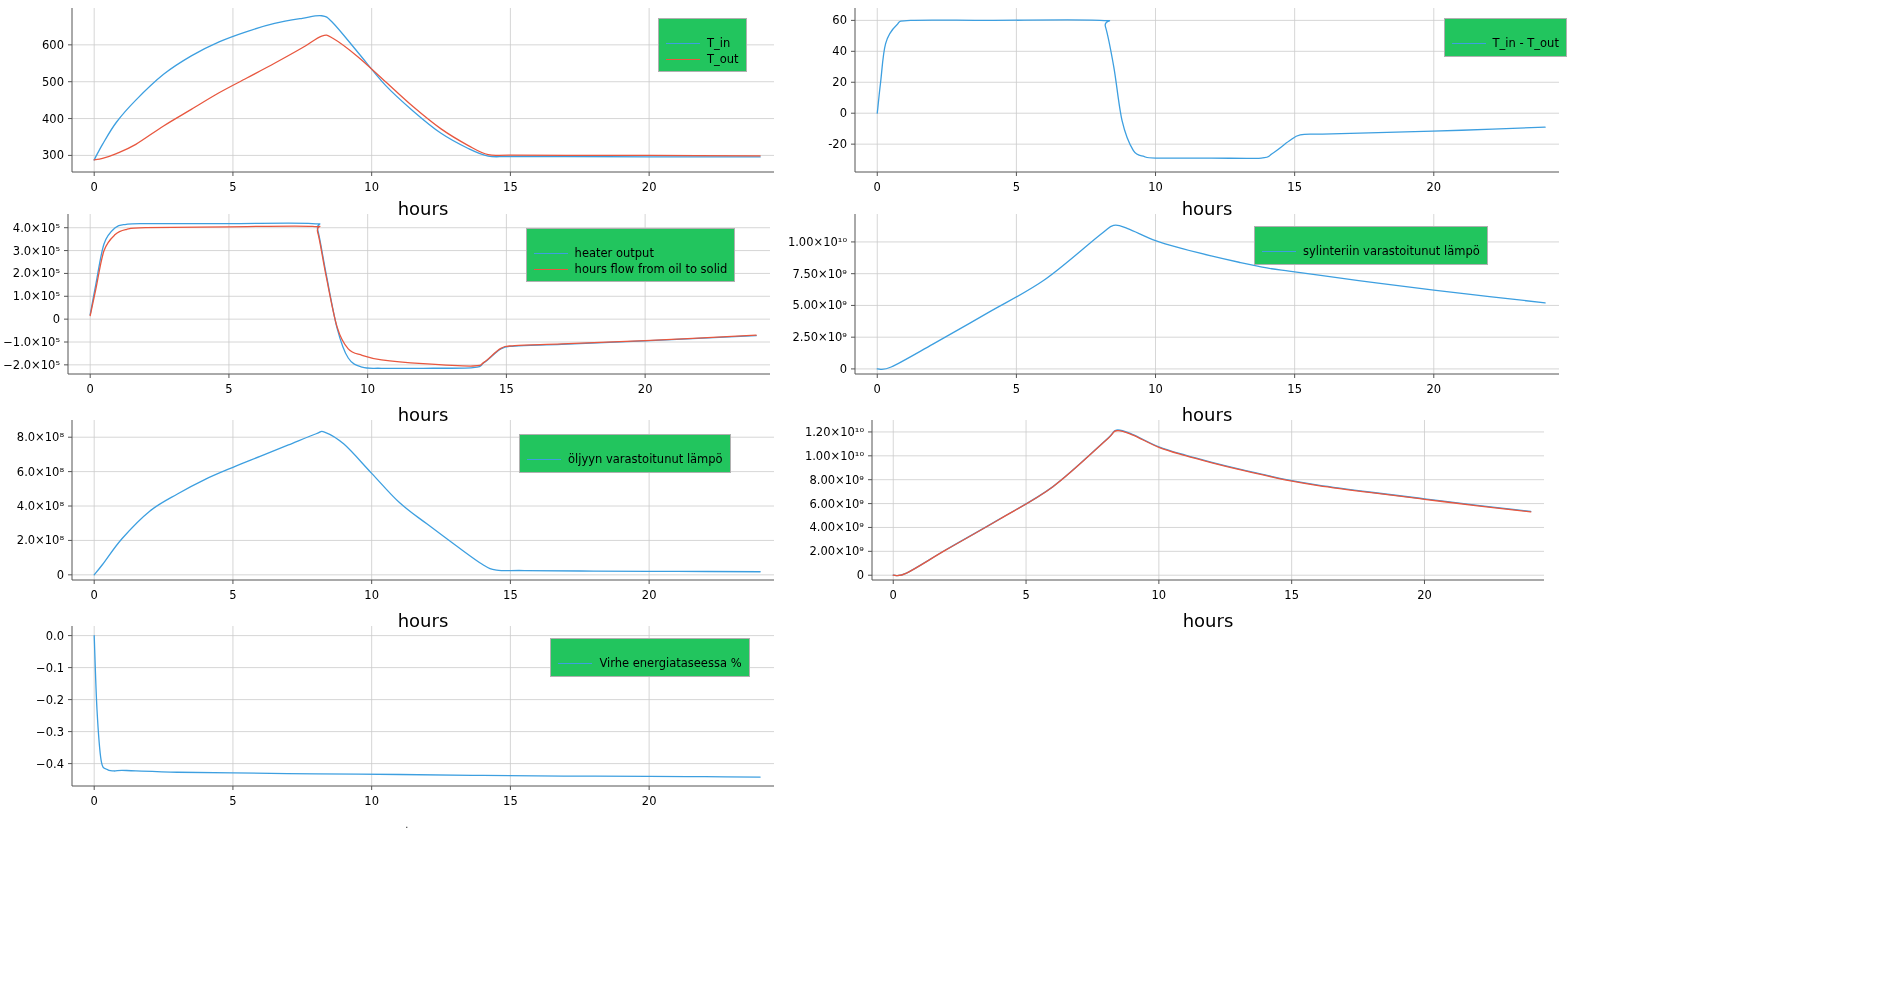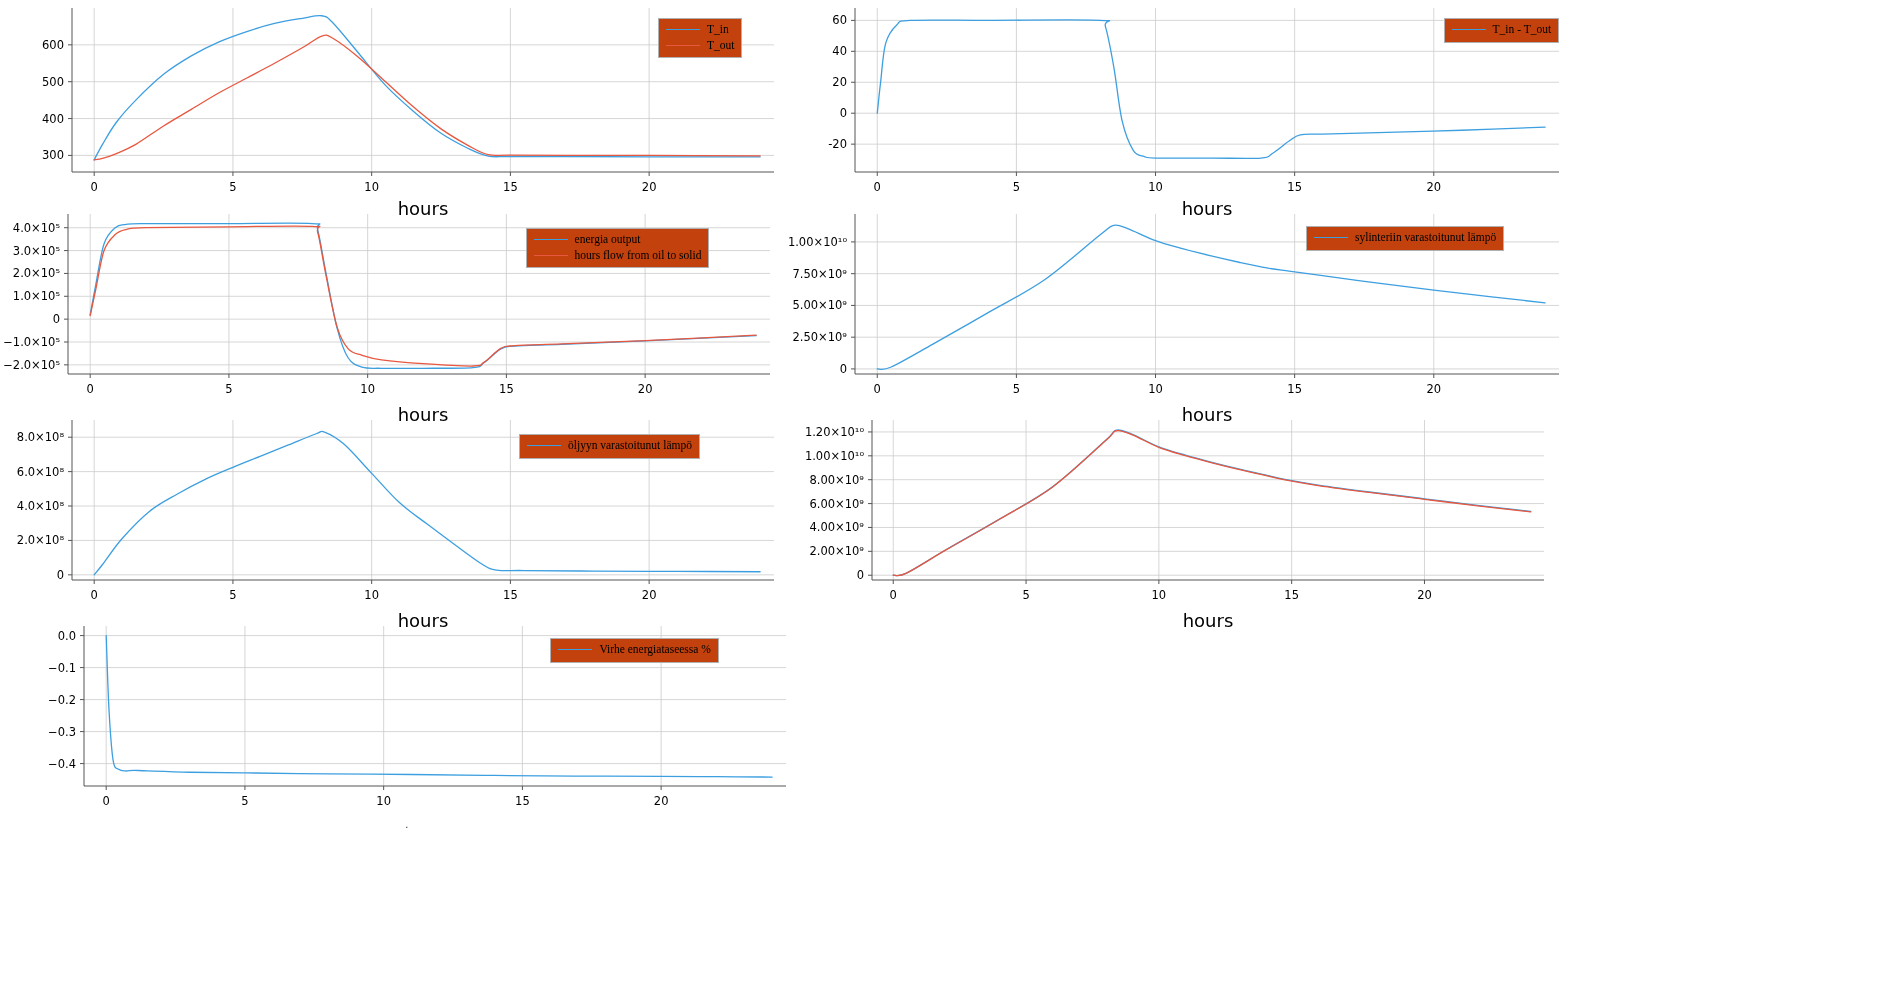--- a/index.html
+++ b/index.html
@@ -1,22 +1,22 @@
 <!DOCTYPE html>
 <html><head>
 <meta charset="utf-8">
 <style>
   html,body{margin:0;padding:0;background:#ffffff;}
   body{width:1900px;height:1000px;font-family:"DejaVu Sans",sans-serif;color:#000;overflow:hidden;}
   .grid-wrap{position:relative;width:1900px;height:1000px;}
   .panel{position:absolute;}
   svg{display:block;}
   .axis-label{position:absolute;font-size:18px;color:#000;text-align:center;}
-  .legend{position:absolute;border:1px solid #b0b0b0;background:#c2410c;padding:3px 7px 4px 7px;
-          font-size:11.5px;line-height:1.35;font-family:Liberation Serif, serif;}
+  .legend{position:absolute;border:1px solid #b0b0b0;background:#22c55e;padding:17px 7px 4px 7px;
+          font-size:11.5px;line-height:1.35;}
   .legend-row{display:flex;align-items:center;white-space:nowrap;}
   .legend-swatch{display:inline-block;width:34px;height:0;border-top:1.6px solid #000;margin-right:7px;}
   .legend-label{display:inline-block;}
   .tick-text{font-size:11.5px;fill:#000;font-family:"DejaVu Sans",sans-serif;}
   .dot{position:absolute;font-size:11px;color:#444;}
 </style>
 </head>
 <body>
 
 <div class="grid-wrap">
@@ -152,21 +152,21 @@
         <line x1="577.1383399209486" x2="577.1383399209486" y1="160" y2="164" stroke="#555555" stroke-width="1"></line>
         <text x="577.1383399209486" y="179" text-anchor="middle" class="tick-text">20</text>
         <path d="M 22.20 100.57 C 23.12 95.62, 25.43 82.67, 27.75 70.86 C 30.06 59.05, 32.83 39.24, 36.07 29.71 C 39.31 20.19, 43.47 16.95, 47.17 13.71 C 50.87 10.48, 53.18 10.97, 58.27 10.29 C 63.36 9.60, 60.58 9.71, 77.69 9.60 C 94.80 9.49, 133.19 9.60, 160.93 9.60 C 188.68 9.60, 229.38 8.53, 244.17 9.60 C 258.97 10.67, 247.41 7.70, 249.72 16.00 C 252.04 24.30, 254.81 43.05, 258.05 59.43 C 261.28 75.81, 265.45 100.19, 269.15 114.29 C 272.85 128.38, 276.08 137.52, 280.25 144.00 C 284.41 150.48, 288.57 151.43, 294.12 153.14 C 299.67 154.86, 303.37 154.10, 313.54 154.29 C 323.72 154.48, 339.90 154.40, 355.16 154.29 C 370.42 154.17, 394.93 154.55, 405.11 153.60 C 415.28 152.65, 411.58 151.70, 416.21 148.57 C 420.83 145.45, 427.77 137.60, 432.85 134.86 C 437.94 132.11, 436.55 132.88, 446.73 132.11 C 456.90 131.35, 472.16 131.16, 493.90 130.29 C 515.63 129.41, 544.77 128.30, 577.14 126.86 C 609.51 125.41, 669.63 122.48, 688.13 121.60" fill="none" stroke="#3d9fe0" stroke-width="1.3" stroke-linejoin="round" stroke-linecap="round"></path>
         <path d="M 22.20 101.71 C 23.12 97.33, 25.43 86.29, 27.75 75.43 C 30.06 64.57, 32.83 45.71, 36.07 36.57 C 39.31 27.43, 43.47 24.08, 47.17 20.57 C 50.87 17.07, 53.18 16.69, 58.27 15.54 C 63.36 14.40, 60.58 14.17, 77.69 13.71 C 94.80 13.26, 133.19 13.03, 160.93 12.80 C 188.68 12.57, 229.38 11.43, 244.17 12.34 C 258.97 13.26, 247.41 10.06, 249.72 18.29 C 252.04 26.51, 254.81 45.90, 258.05 61.71 C 261.28 77.52, 265.45 100.95, 269.15 113.14 C 272.85 125.33, 276.08 130.17, 280.25 134.86 C 284.41 139.54, 288.57 139.43, 294.12 141.26 C 299.67 143.09, 303.37 144.42, 313.54 145.83 C 323.72 147.24, 339.90 148.69, 355.16 149.71 C 370.42 150.74, 394.93 152.27, 405.11 152.00 C 415.28 151.73, 411.58 151.05, 416.21 148.11 C 420.83 145.18, 427.77 137.14, 432.85 134.40 C 437.94 131.66, 436.55 132.42, 446.73 131.66 C 456.90 130.90, 472.16 130.67, 493.90 129.83 C 515.63 128.99, 544.77 128.08, 577.14 126.63 C 609.51 125.18, 669.63 122.06, 688.13 121.14" fill="none" stroke="#e8573f" stroke-width="1.3" stroke-linejoin="round" stroke-linecap="round"></path>
       </svg>
     </div>
     <div class="axis-label" style="left: 72px; top: 404px; width: 702px;">hours</div>
     <div class="legend" style="left: 525.6px; top: 228px;">
       <div class="legend-row">
         <span class="legend-swatch" style="border-top-color: rgb(61, 159, 224);"></span>
-        <span class="legend-label">energia output</span>
+        <span class="legend-label">heater output</span>
       </div>
       <div class="legend-row">
         <span class="legend-swatch" style="border-top-color: rgb(232, 87, 63);"></span>
         <span class="legend-label">hours flow from oil to solid</span>
       </div>
     </div>
     <div class="panel" style="left: 855px; top: 214px; width: 704px;">
       <svg width="706" height="190" style="overflow: visible;">
         <line x1="22.26086956521739" x2="22.26086956521739" y1="0" y2="160" stroke="#cccccc" stroke-width="0.8"></line>
         <line x1="161.39130434782606" x2="161.39130434782606" y1="0" y2="160" stroke="#cccccc" stroke-width="0.8"></line>
@@ -197,21 +197,21 @@
         <line x1="300.5217391304348" x2="300.5217391304348" y1="160" y2="164" stroke="#555555" stroke-width="1"></line>
         <text x="300.5217391304348" y="179" text-anchor="middle" class="tick-text">10</text>
         <line x1="439.6521739130435" x2="439.6521739130435" y1="160" y2="164" stroke="#555555" stroke-width="1"></line>
         <text x="439.6521739130435" y="179" text-anchor="middle" class="tick-text">15</text>
         <line x1="578.7826086956522" x2="578.7826086956522" y1="160" y2="164" stroke="#555555" stroke-width="1"></line>
         <text x="578.7826086956522" y="179" text-anchor="middle" class="tick-text">20</text>
         <path d="M 22.26 154.92 C 24.58 154.60, 26.90 157.14, 36.17 153.02 C 45.45 148.89, 61.68 139.26, 77.91 130.16 C 94.14 121.06, 115.01 109.10, 133.57 98.41 C 152.12 87.72, 170.67 78.94, 189.22 66.03 C 207.77 53.12, 233.28 30.05, 244.87 20.95 C 256.46 11.85, 254.14 12.49, 258.78 11.43 C 263.42 10.37, 265.74 12.06, 272.70 14.60 C 279.65 17.14, 291.25 23.28, 300.52 26.67 C 309.80 30.05, 319.07 32.38, 328.35 34.92 C 337.62 37.46, 346.90 39.68, 356.17 41.90 C 365.45 44.13, 374.72 46.24, 384.00 48.25 C 393.28 50.26, 403.48 52.49, 411.83 53.97 C 420.17 55.45, 424.81 55.87, 434.09 57.14 C 443.36 58.41, 452.64 59.58, 467.48 61.59 C 482.32 63.60, 504.58 66.77, 523.13 69.21 C 541.68 71.64, 560.23 73.97, 578.78 76.19 C 597.33 78.41, 615.88 80.42, 634.43 82.54 C 652.99 84.66, 680.81 87.83, 690.09 88.89" fill="none" stroke="#3d9fe0" stroke-width="1.3" stroke-linejoin="round" stroke-linecap="round"></path>
       </svg>
     </div>
     <div class="axis-label" style="left: 855px; top: 404px; width: 704px;">hours</div>
-    <div class="legend" style="left: 1306px; top: 226px;">
+    <div class="legend" style="left: 1254px; top: 226px;">
       <div class="legend-row">
         <span class="legend-swatch" style="border-top-color: rgb(61, 159, 224);"></span>
         <span class="legend-label">sylinteriin varastoitunut lämpö</span>
       </div>
     </div>
     <div class="panel" style="left: 72px; top: 420px; width: 702px;">
       <svg width="704" height="190" style="overflow: visible;">
         <line x1="22.197628458498023" x2="22.197628458498023" y1="0" y2="160" stroke="#cccccc" stroke-width="0.8"></line>
         <line x1="160.93280632411066" x2="160.93280632411066" y1="0" y2="160" stroke="#cccccc" stroke-width="0.8"></line>
         <line x1="299.66798418972337" x2="299.66798418972337" y1="0" y2="160" stroke="#cccccc" stroke-width="0.8"></line>
@@ -292,21 +292,21 @@
         <text x="286.86166007905143" y="179" text-anchor="middle" class="tick-text">10</text>
         <line x1="419.66798418972337" x2="419.66798418972337" y1="160" y2="164" stroke="#555555" stroke-width="1"></line>
         <text x="419.66798418972337" y="179" text-anchor="middle" class="tick-text">15</text>
         <line x1="552.4743083003953" x2="552.4743083003953" y1="160" y2="164" stroke="#555555" stroke-width="1"></line>
         <text x="552.4743083003953" y="179" text-anchor="middle" class="tick-text">20</text>
         <path d="M 21.25 155.22 C 23.46 154.87, 25.68 157.35, 34.53 153.07 C 43.38 148.80, 58.88 138.55, 74.37 129.55 C 89.87 120.56, 109.79 109.55, 127.49 99.10 C 145.20 88.66, 162.91 80.00, 180.62 66.87 C 198.32 53.73, 223.11 29.75, 233.74 20.30 C 244.36 10.85, 239.94 11.14, 244.36 10.15 C 248.79 9.15, 253.22 11.54, 260.30 14.33 C 267.38 17.11, 278.01 23.38, 286.86 26.87 C 295.72 30.35, 304.57 32.64, 313.42 35.22 C 322.28 37.81, 331.13 40.10, 339.98 42.39 C 348.84 44.68, 357.69 46.87, 366.55 48.96 C 375.40 51.04, 385.14 53.13, 393.11 54.93 C 401.08 56.72, 405.50 58.01, 414.36 59.70 C 423.21 61.39, 432.06 62.99, 446.23 65.07 C 460.40 67.16, 481.64 69.95, 499.35 72.24 C 517.06 74.53, 534.77 76.62, 552.47 78.81 C 570.18 81.00, 587.89 83.28, 605.60 85.37 C 623.30 87.46, 649.87 90.35, 658.72 91.34" fill="none" stroke="#3d9fe0" stroke-width="1.3" stroke-linejoin="round" stroke-linecap="round"></path>
         <path d="M 21.25 155.22 C 23.46 154.88, 25.68 157.39, 34.53 153.13 C 43.38 148.88, 58.88 138.66, 74.37 129.67 C 89.87 120.69, 109.79 109.67, 127.49 99.22 C 145.20 88.78, 162.91 80.10, 180.62 66.99 C 198.32 53.87, 223.11 29.91, 233.74 20.54 C 244.36 11.16, 239.94 11.70, 244.36 10.75 C 248.79 9.79, 253.22 12.04, 260.30 14.81 C 267.38 17.57, 278.01 23.86, 286.86 27.34 C 295.72 30.83, 304.57 33.11, 313.42 35.70 C 322.28 38.29, 331.13 40.58, 339.98 42.87 C 348.84 45.15, 357.69 47.34, 366.55 49.43 C 375.40 51.52, 385.14 53.61, 393.11 55.40 C 401.08 57.19, 405.50 58.49, 414.36 60.18 C 423.21 61.87, 432.06 63.46, 446.23 65.55 C 460.40 67.64, 481.64 70.43, 499.35 72.72 C 517.06 75.00, 534.77 77.09, 552.47 79.28 C 570.18 81.47, 587.89 83.76, 605.60 85.85 C 623.30 87.94, 649.87 90.83, 658.72 91.82" fill="none" stroke="#e8573f" stroke-width="1.3" stroke-linejoin="round" stroke-linecap="round"></path>
       </svg>
     </div>
     <div class="axis-label" style="left: 872px; top: 610px; width: 672px;">hours</div>
-    <div class="panel" style="left: 72px; top: 626px; width: 702px; margin-left: 12px;">
+    <div class="panel" style="left: 72px; top: 626px; width: 702px;">
       <svg width="704" height="190" style="overflow: visible;">
         <line x1="22.197628458498023" x2="22.197628458498023" y1="0" y2="160" stroke="#cccccc" stroke-width="0.8"></line>
         <line x1="160.93280632411066" x2="160.93280632411066" y1="0" y2="160" stroke="#cccccc" stroke-width="0.8"></line>
         <line x1="299.66798418972337" x2="299.66798418972337" y1="0" y2="160" stroke="#cccccc" stroke-width="0.8"></line>
         <line x1="438.403162055336" x2="438.403162055336" y1="0" y2="160" stroke="#cccccc" stroke-width="0.8"></line>
         <line x1="577.1383399209486" x2="577.1383399209486" y1="0" y2="160" stroke="#cccccc" stroke-width="0.8"></line>
         <line x1="0" x2="702" y1="9.600000000000023" y2="9.600000000000023" stroke="#cccccc" stroke-width="0.8"></line>
         <line x1="0" x2="702" y1="41.599999999999994" y2="41.599999999999994" stroke="#cccccc" stroke-width="0.8"></line>
         <line x1="0" x2="702" y1="73.60000000000001" y2="73.60000000000001" stroke="#cccccc" stroke-width="0.8"></line>
         <line x1="0" x2="702" y1="105.60000000000001" y2="105.60000000000001" stroke="#cccccc" stroke-width="0.8"></line>

